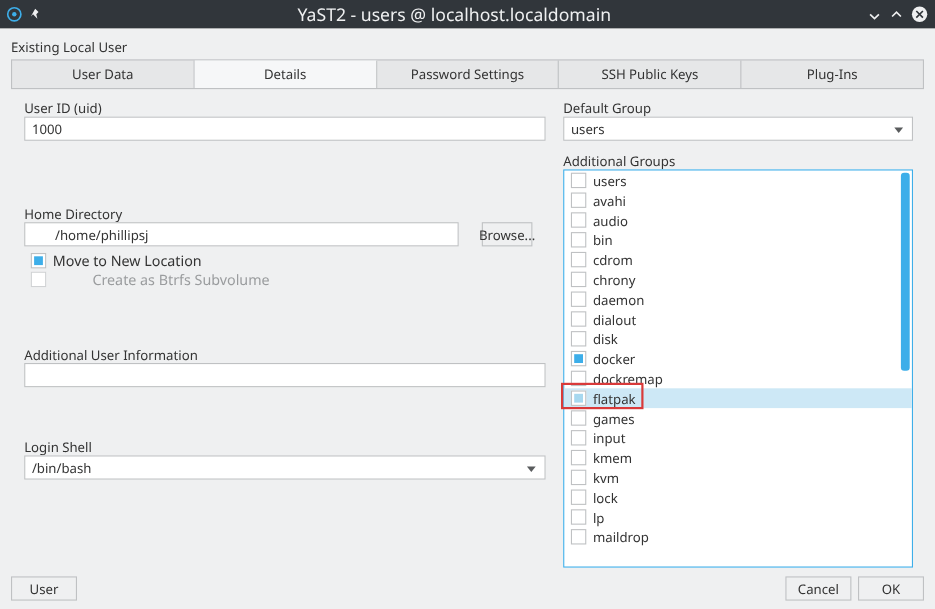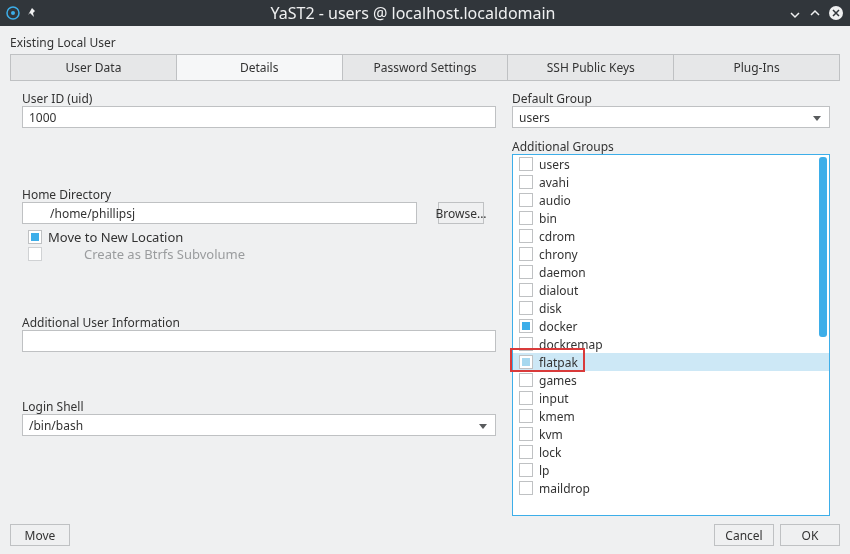--- a/index.html
+++ b/index.html
@@ -193,19 +193,19 @@
           <span class="cb"></span>
           <span>maildrop</span>
         </div>
       </div>
     <div class="groups-scroll"></div>
   </div>
 
   <div class="highlight-box" style="left:510px; top:322px; width:75px; height:24px;"></div>
 
   <div class="footer">
-    <button class="btn">Move</button>
+    <button class="btn">User</button>
     <div class="spacer"></div>
     <button class="btn" style="margin-right:6px;">Cancel</button>
     <button class="btn">OK</button>
   </div>
 
 </div>
 
 </body></html>

